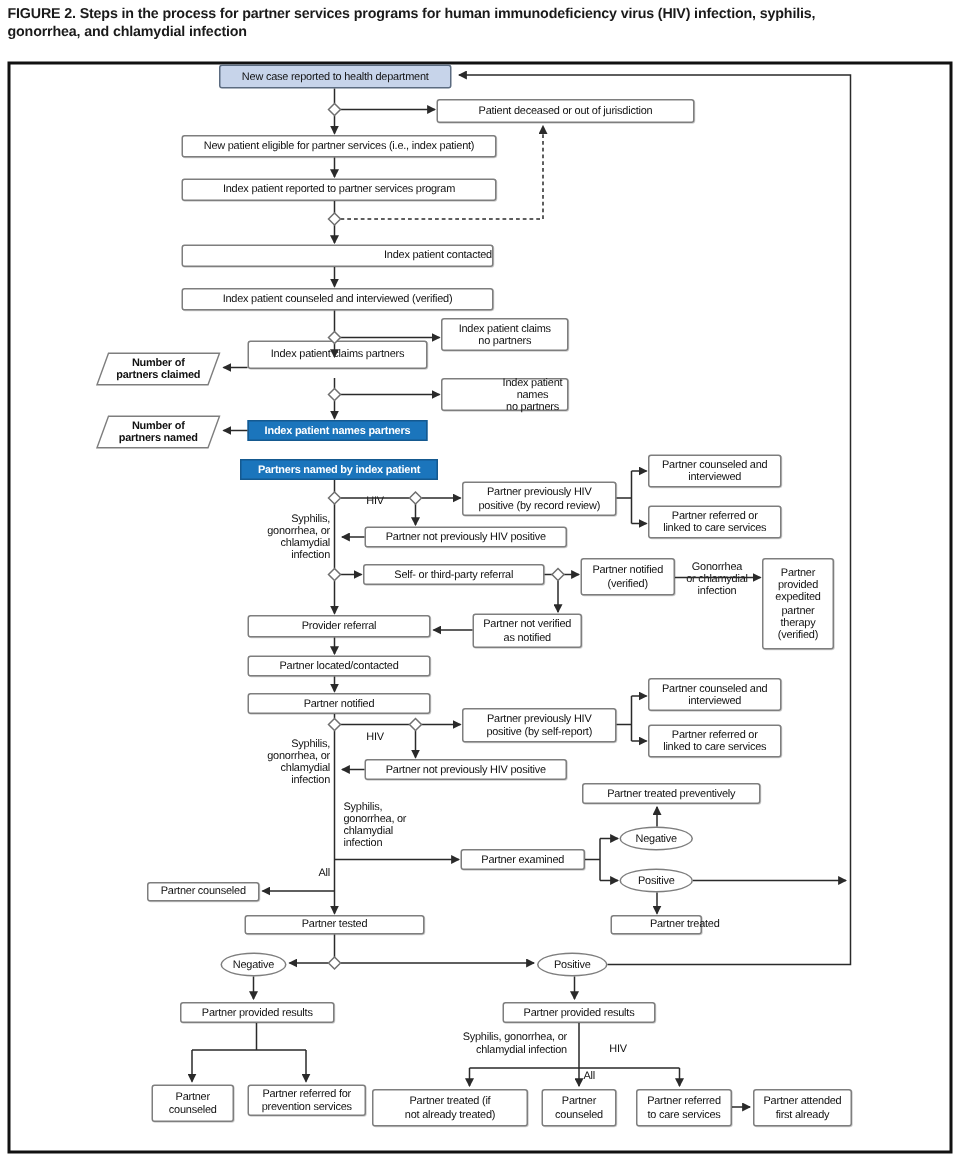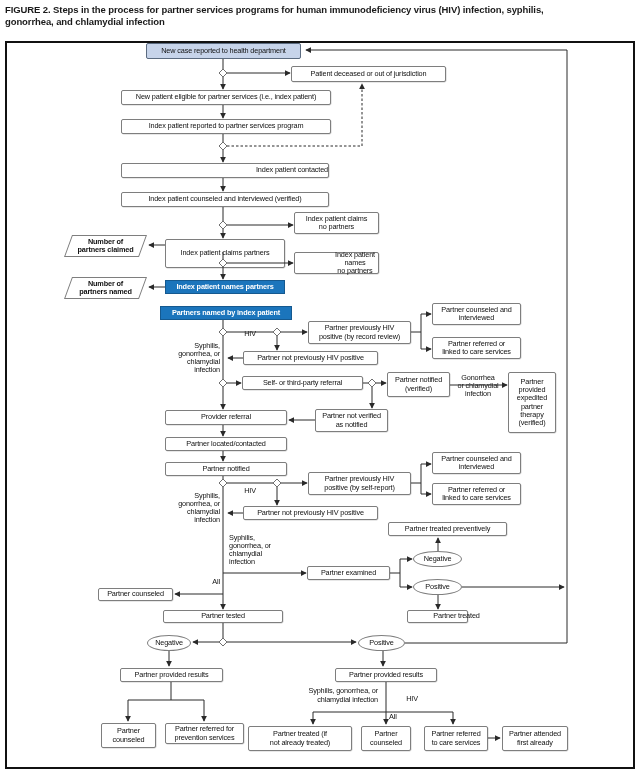--- a/index.html
+++ b/index.html
@@ -36,30 +36,30 @@
   .align-left{justify-content:flex-start;text-align:left;}
 </style>
 </head>
 <body>
 
 <div class="title">FIGURE 2. Steps in the process for partner services programs for human immunodeficiency virus (HIV) infection, syphilis,
 gonorrhea, and chlamydial infection</div>
 <div class="frame"></div>
 <div id="nodes-layer">
     <div class="node highlight nowrap" style="left: 146px; top: 43px; width: 155px; height: 16px;"><span>New case reported to health department</span></div>
-    <div class="node box nowrap" style="left: 291px; top: 66px; width: 155px; height: 16px;"><span>Patient deceased or out of jurisdiction</span></div>
+    <div class="node box nowrap" style="left: 291px; top: 66px; width: 172px; height: 16px;"><span>Patient deceased or out of jurisdiction</span></div>
     <div class="node box nowrap" style="left: 121px; top: 90px; width: 210px; height: 15px;"><span>New patient eligible for partner services (i.e., index patient)</span></div>
     <div class="node box nowrap" style="left: 121px; top: 119px; width: 210px; height: 15px;"><span>Index patient reported to partner services program</span></div>
     <div class="node box nowrap" style="left: 121px; top: 163px; width: 208px; height: 15px; justify-content: flex-end;"><span>Index patient contacted</span></div>
     <div class="node box nowrap" style="left: 121px; top: 192px; width: 208px; height: 15px;"><span>Index patient counseled and interviewed (verified)</span></div>
     <div class="node box" style="left: 294px; top: 212px; width: 85px; height: 22px;"><span>Index patient claims
 no partners</span></div>
     <div class="node parallelogram" style="left: 64px; top: 235px; width: 83px; height: 22px;"><span>Number of
 partners claimed</span></div>
-    <div class="node box nowrap" style="left: 165px; top: 239px; width: 120px; height: 29px;"><span>Index patient claims partners</span></div>
+    <div class="node box nowrap" style="left: 165px; top: 227px; width: 120px; height: 19px;"><span>Index patient claims partners</span></div>
     <div class="node box" style="left: 294px; top: 252px; width: 85px; height: 22px; padding-left: 37px;"><span>Index patient names
 no partners</span></div>
     <div class="node parallelogram" style="left: 64px; top: 277px; width: 83px; height: 22px;"><span>Number of
 partners named</span></div>
     <div class="node blue nowrap" style="left: 165px; top: 280px; width: 120px; height: 14px;"><span>Index patient names partners</span></div>
     <div class="node blue nowrap" style="left: 160px; top: 306px; width: 132px; height: 14px;"><span>Partners named by index patient</span></div>
     <div class="node label" style="left: 236px; top: 329px; width: 28px; height: 10px;"><span>HIV</span></div>
     <div class="node box" style="left: 308px; top: 321px; width: 103px; height: 23px;"><span>Partner previously HIV
 positive (by record review)</span></div>
     <div class="node box" style="left: 432px; top: 303px; width: 89px; height: 22px;"><span>Partner counseled and

